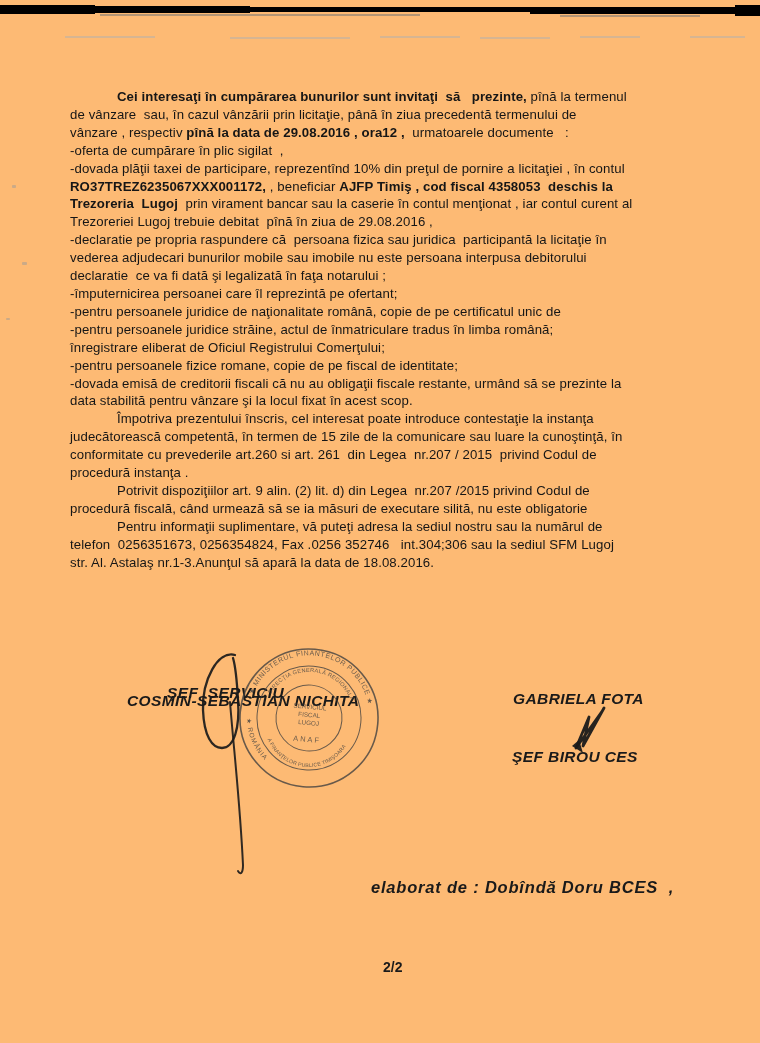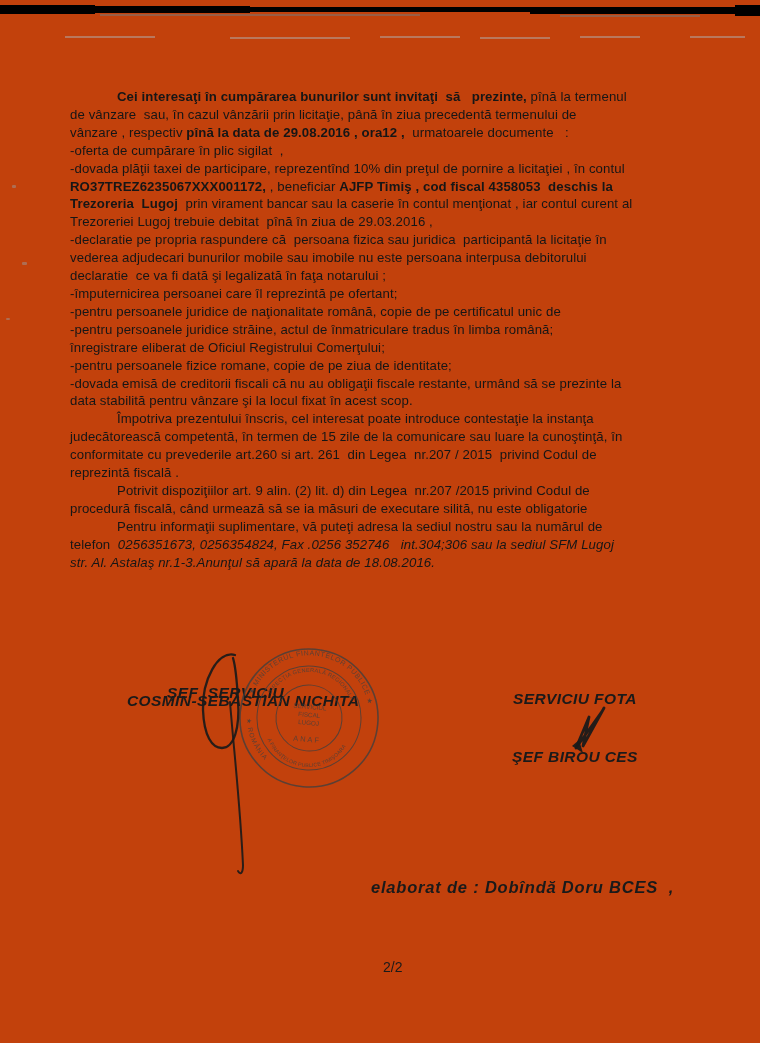--- a/index.html
+++ b/index.html
@@ -1,46 +1,46 @@
 <!DOCTYPE html>
 <html><head>
 <meta charset="utf-8">
 <style>
   html,body{margin:0;padding:0;background:#e8e8e8;}
   .page{
-    position:relative;width:760px;height:1043px;background:#c2410c;
+    position:relative;width:760px;height:1043px;background:#fdba74;
     font-family:"Liberation Sans","DejaVu Sans",sans-serif;color:#161616;
     overflow:hidden;margin:0 auto;
   }
   
   .bar{position:absolute;background:#000;}
   .smudge{position:absolute;background:#777;opacity:.55;}
   .dash{position:absolute;background:#b0b0b0;opacity:.5;height:2px;}
   .speck{position:absolute;background:#999;opacity:.5;border-radius:1px;}
   
   #bodyText{
     position:absolute;left:70px;top:88px;width:640px;
     font-size:13.2px;line-height:17.9px;letter-spacing:.1px;
   }
   .line{white-space:pre;}
   .line.indent{text-indent:47px;}
   .s-r{font-weight:normal;font-style:normal;}
   .s-b{font-weight:bold;}
-  .s-i{font-style:italic;}
+  .s-i{}
   
   .sig-name{
     position:absolute;font-weight:bold;font-style:italic;
     font-size:15.5px;letter-spacing:.4px;white-space:pre;color:#1a1a1a;
   }
   .footer-elaborated{
     position:absolute;left:371px;top:878px;font-weight:bold;font-style:italic;
     font-size:16.5px;letter-spacing:.8px;white-space:pre;color:#1a1a1a;
   }
   .page-number{
-    position:absolute;left:383px;top:959px;font-size:14px;font-weight:400;color:#1a1a1a;
+    position:absolute;left:383px;top:959px;font-size:14px;font-weight:700;color:#1a1a1a;
   }
   svg{position:absolute;overflow:visible;}
   .stamp-stroke{fill:none;stroke:#3f3f3f;}
   .stamp-text{fill:#3f3f3f;font-family:"Liberation Sans",sans-serif;}
   .ink{fill:none;stroke:#1a1a1a;stroke-linecap:round;}
 </style>
 </head>
 <body>
 
 <div class="page">
@@ -67,45 +67,45 @@
   <div class="speck" style="left:6px;top:318px;width:4px;height:2px;"></div>
 
   <div id="bodyText">
       <div class="line indent"><span class="s-b">Cei interesaţi în cumpărarea bunurilor sunt invitaţi  să   prezinte,</span><span class="s-r"> pînă la termenul</span></div>
       <div class="line"><span class="s-r">de vânzare  sau, în cazul vânzării prin licitaţie, până în ziua precedentă termenului de</span></div>
       <div class="line"><span class="s-r">vânzare , respectiv </span><span class="s-b">pînă la data de 29.08.2016 , ora12 ,</span><span class="s-r">  urmatoarele documente   :</span></div>
       <div class="line"><span class="s-r">-oferta de cumpărare în plic sigilat  ,</span></div>
       <div class="line"><span class="s-r">-dovada plăţii taxei de participare, reprezentînd 10% din preţul de pornire a licitaţiei , în contul</span></div>
       <div class="line"><span class="s-b">RO37TREZ6235067XXX001172,</span><span class="s-r"> , beneficiar </span><span class="s-b">AJFP Timiş , cod fiscal 4358053  deschis la</span></div>
       <div class="line"><span class="s-b">Trezoreria  Lugoj</span><span class="s-r">  prin virament bancar sau la caserie în contul menţionat , iar contul curent al</span></div>
-      <div class="line"><span class="s-r">Trezoreriei Lugoj trebuie debitat  pînă în ziua de 29.03.2016 ,</span></div>
+      <div class="line"><span class="s-r">Trezoreriei Lugoj trebuie debitat  pînă în ziua de 29.08.2016 ,</span></div>
       <div class="line"><span class="s-r">-declaratie pe propria raspundere că  persoana fizica sau juridica  participantă la licitaţie în</span></div>
       <div class="line"><span class="s-r">vederea adjudecari bunurilor mobile sau imobile nu este persoana interpusa debitorului</span></div>
       <div class="line"><span class="s-r">declaratie  ce va fi dată şi legalizată în faţa notarului ;</span></div>
       <div class="line"><span class="s-r">-împuternicirea persoanei care îl reprezintă pe ofertant;</span></div>
       <div class="line"><span class="s-r">-pentru persoanele juridice de naţionalitate română, copie de pe certificatul unic de</span></div>
       <div class="line"><span class="s-r">-pentru persoanele juridice străine, actul de înmatriculare tradus în limba română;</span></div>
       <div class="line"><span class="s-r">înregistrare eliberat de Oficiul Registrului Comerţului;</span></div>
-      <div class="line"><span class="s-r">-pentru persoanele fizice romane, copie de pe ziua de identitate;</span></div>
+      <div class="line"><span class="s-r">-pentru persoanele fizice romane, copie de pe fiscal de identitate;</span></div>
       <div class="line"><span class="s-r">-dovada emisă de creditorii fiscali că nu au obligaţii fiscale restante, urmând să se prezinte la</span></div>
       <div class="line"><span class="s-r">data stabilită pentru vânzare şi la locul fixat în acest scop.</span></div>
       <div class="line indent"><span class="s-r">Împotriva prezentului înscris, cel interesat poate introduce contestaţie la instanţa</span></div>
       <div class="line"><span class="s-r">judecătorească competentă, în termen de 15 zile de la comunicare sau luare la cunoştinţă, în</span></div>
       <div class="line"><span class="s-r">conformitate cu prevederile art.260 si art. 261  din Legea  nr.207 / 2015  privind Codul de</span></div>
-      <div class="line"><span class="s-r">reprezintă fiscală .</span></div>
+      <div class="line"><span class="s-r">procedură instanţa .</span></div>
       <div class="line indent"><span class="s-r">Potrivit dispoziţiilor art. 9 alin. (2) lit. d) din Legea  nr.207 /2015 privind Codul de</span></div>
       <div class="line"><span class="s-r">procedură fiscală, când urmează să se ia măsuri de executare silită, nu este obligatorie</span></div>
       <div class="line indent"><span class="s-r">Pentru informaţii suplimentare, vă puteţi adresa la sediul nostru sau la numărul de</span></div>
       <div class="line"><span class="s-r">telefon  </span><span class="s-i">0256351673, 0256354824, Fax .0256 352746   int.304;306 sau la sediul SFM Lugoj</span></div>
       <div class="line"><span class="s-i">str. Al. Astalaş nr.1-3.Anunţul să apară la data de 18.08.2016.</span></div>
     </div>
 
   <div class="sig-name" style="left:127px;top:692px;">COSMIN-SEBASTIAN NICHITA</div>
   <div class="sig-name" style="left:167px;top:684px;">ŞEF  SERVICIU</div>
-  <div class="sig-name" style="left:513px;top:690px;">SERVICIU FOTA</div>
+  <div class="sig-name" style="left:513px;top:690px;">GABRIELA FOTA</div>
   <div class="sig-name" style="left:512px;top:748px;">ŞEF BIROU CES</div>
 
   <svg style="left:229px;top:638px;" width="162" height="162" viewBox="0 0 162 162" aria-hidden="true">
     <g transform="rotate(5 80 80)" opacity="0.78">
       <circle class="stamp-stroke" cx="80" cy="80" r="69" stroke-width="1.6"></circle>
       <circle class="stamp-stroke" cx="80" cy="80" r="52" stroke-width="1"></circle>
       <circle class="stamp-stroke" cx="80" cy="80" r="33" stroke-width="1"></circle>
       <defs>
         <path id="arcOuterTop" d="M 23,96 A 60,60 0 1 1 137,96" fill="none"></path>
         <path id="arcOuterLeft" d="M 20,64 A 60,60 0 0 0 69,139" fill="none"></path>

